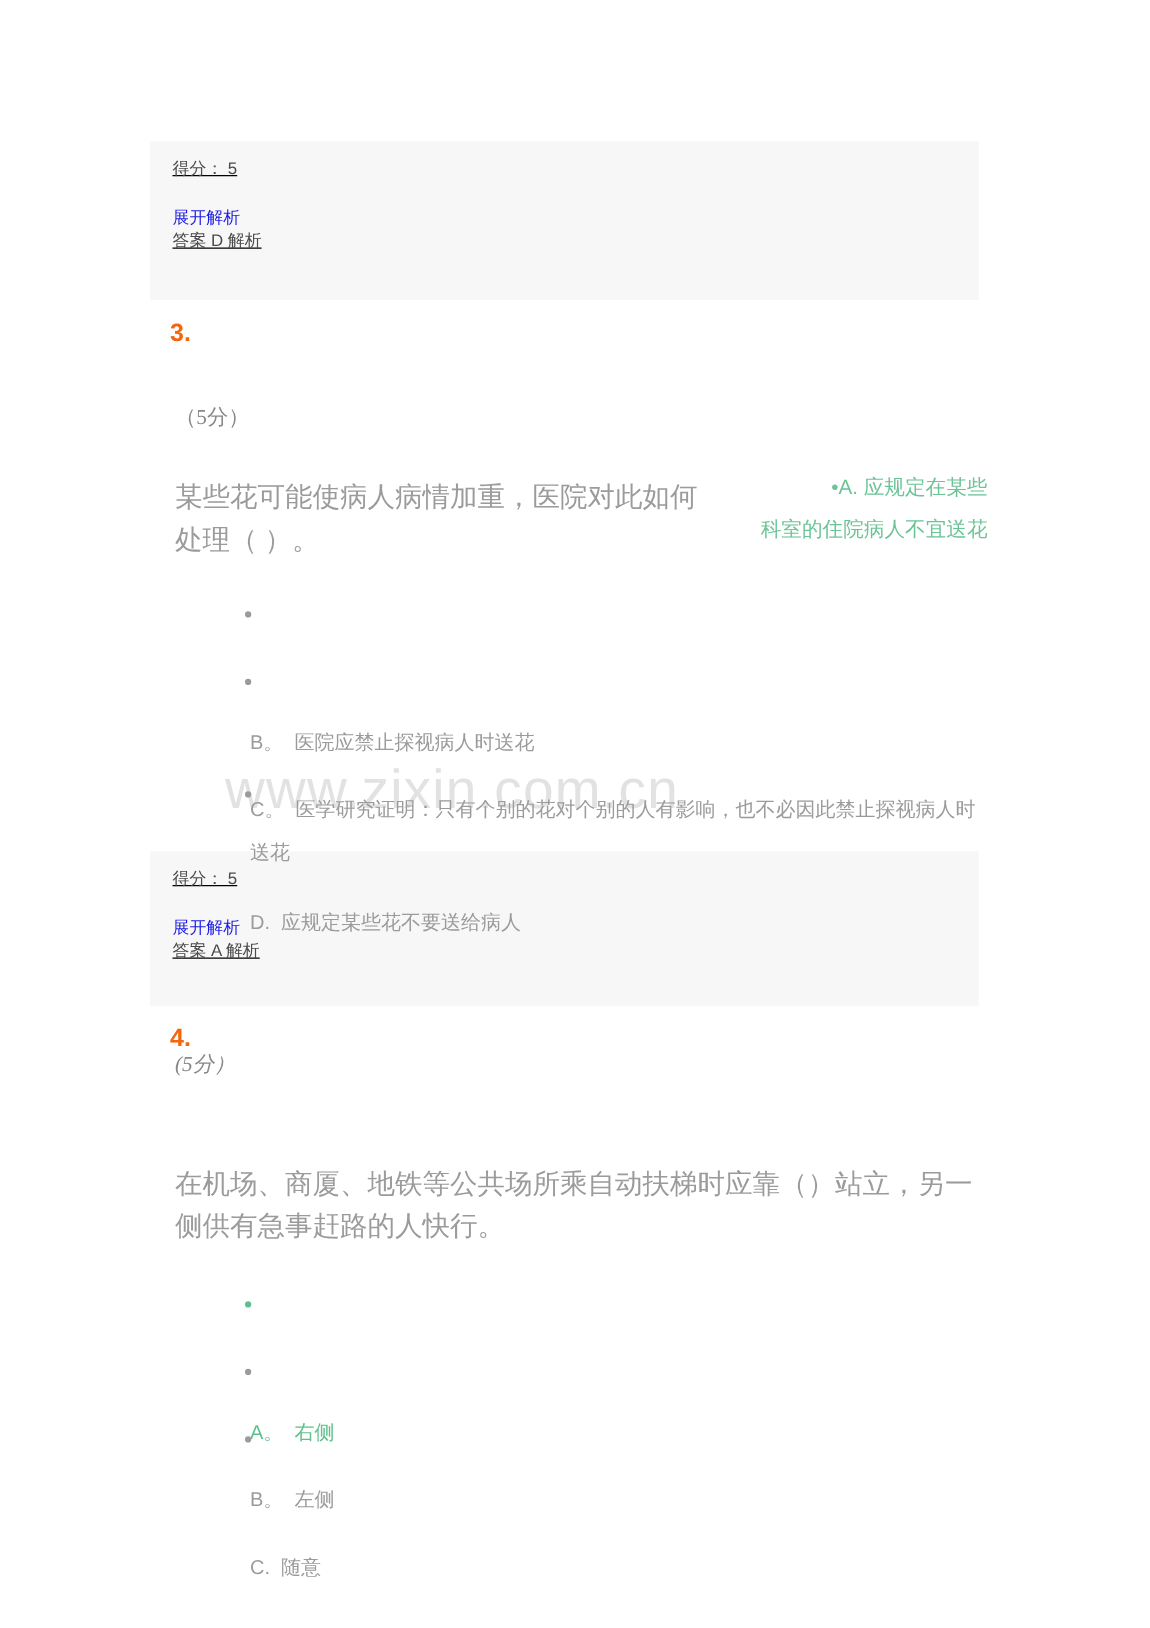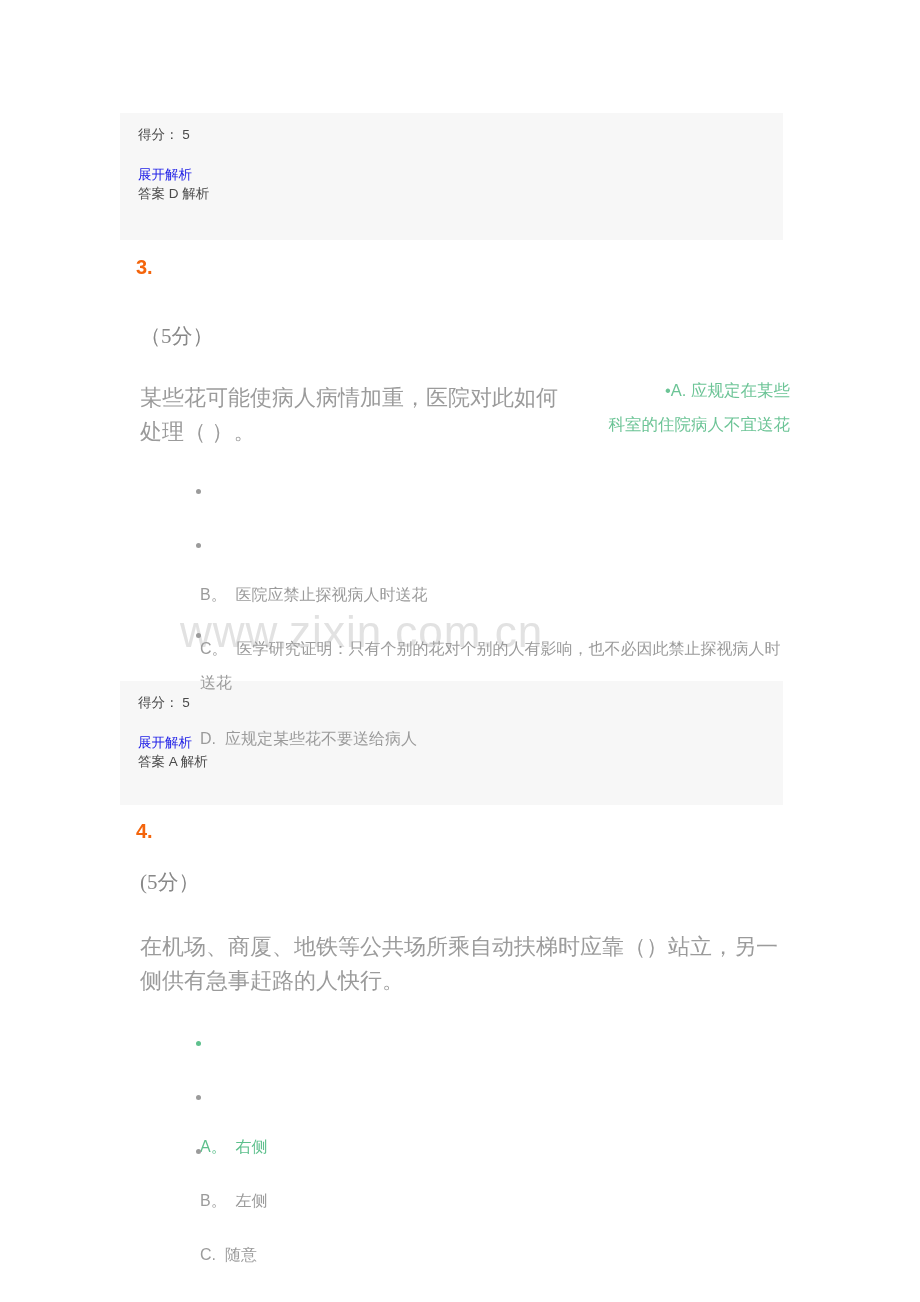--- a/index.html
+++ b/index.html
@@ -41,20 +41,21 @@
 
   
   .meta-box {
     position: absolute;
     left: 120px;
     width: 663px;
     background: #f7f7f7;
     box-sizing: border-box;
     padding: 14px 18px 10px 18px;
     z-index: 2;
+    text-decoration: underline;
   }
   .meta-line {
     font-size: 13.5px;
     color: #4a4a4a;
     line-height: 1.2;
     white-space: pre;
     font-family: "Liberation Sans", "DejaVu Sans", sans-serif;
   }
   .meta-score { margin-bottom: 22px; }
   .meta-kp { margin-bottom: 22px; }
@@ -81,21 +82,21 @@
     font-weight: bold;
     color: #f4650c;
     font-family: "Liberation Sans", "DejaVu Sans", sans-serif;
     z-index: 3;
   }
 
   
   .points {
     position: absolute;
     left: 140px;
-    font-size: 21px;
+    font-size: 17px;
     color: #888888;
     font-family: "Liberation Serif", "DejaVu Serif", serif;
     z-index: 3;
     white-space: pre;
   }
 
   
   .stem {
     position: absolute;
     left: 140px;
@@ -186,21 +187,21 @@
     <span class="otext"><span>D.</span>&nbsp; <span>应规定某些花不要送给病人</span></span>
   </div>
 
   <div class="meta-box" style="top:681px; height:124px;">
     <div class="meta-line meta-score">得分： 5</div>
     <div class="meta-link">展开解析</div>
     <div class="meta-answer">答案 A 解析</div>
   </div>
 
   <div class="qnum" style="top:820px;">4.</div>
-  <div class="points" style="top:868px;">(5分）</div>
+  <div class="points" style="top:840px;font-style:italic;">(5分）</div>
 
   <div class="stem" style="top:930px;">在机场、商厦、地铁等公共场所乘自动扶梯时应靠（）站立，另一侧供有急事赶路的人快行。</div>
 
   <div class="option correct" style="top:1028px;">
     <span class="dot"></span>
     <span class="otext"><span>A。</span>&nbsp; <span>右侧</span></span>
   </div>
 
   <div class="option" style="top:1082px;">
     <span class="dot"></span>

